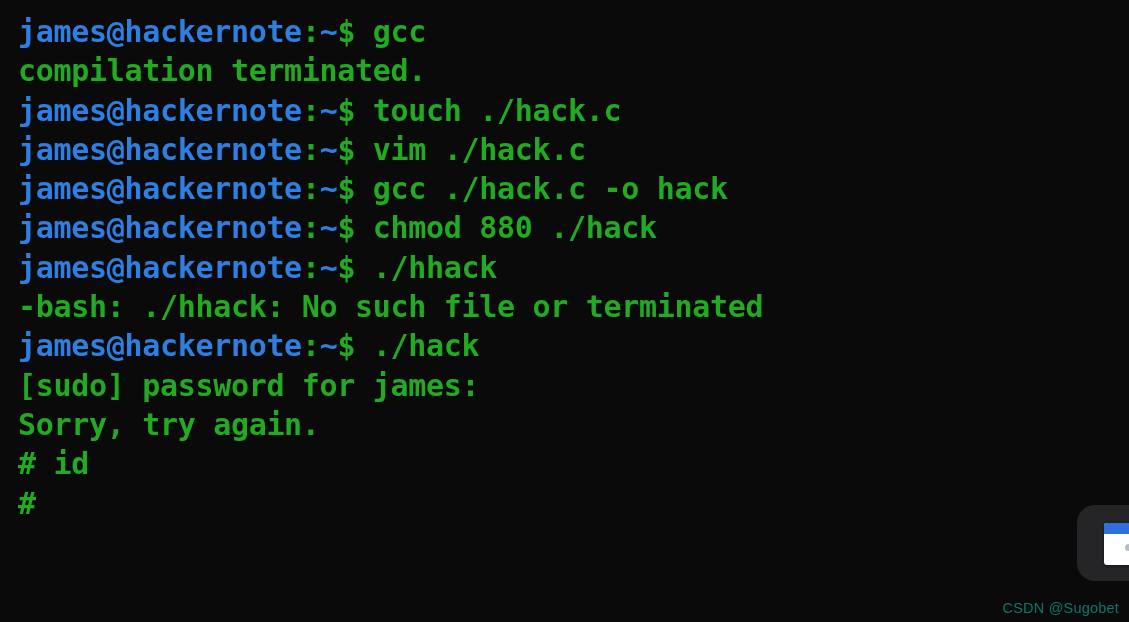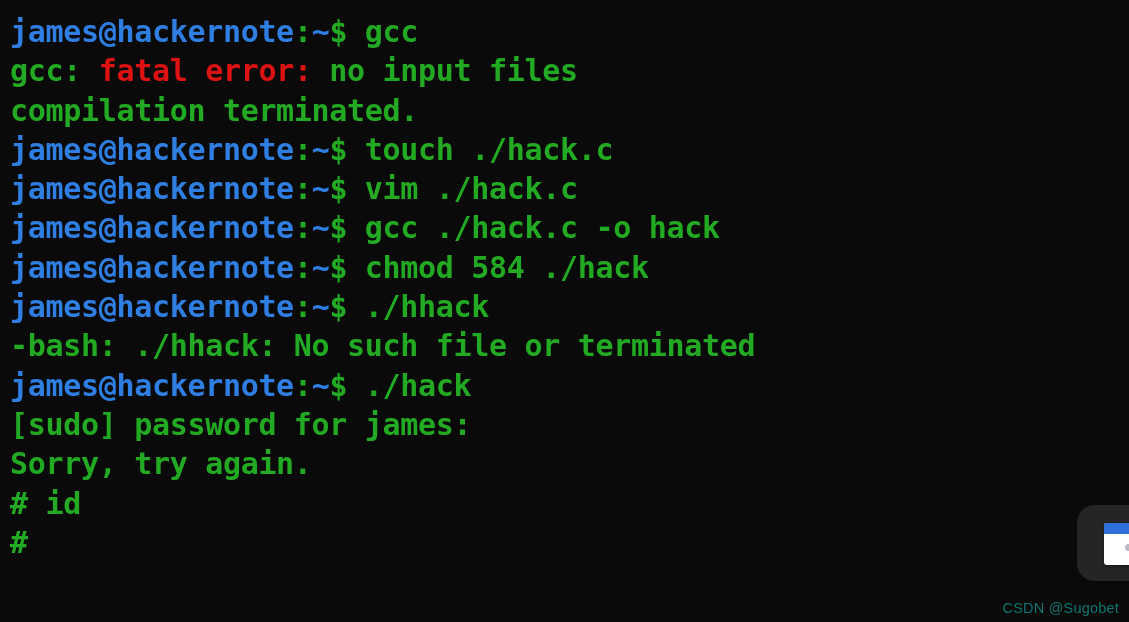--- a/index.html
+++ b/index.html
@@ -23,21 +23,21 @@
     width: 1129px;
     padding: 0;
   }
   .line {
     height: 39.3px;
     line-height: 39.3px;
     font-size: 30px;
     font-weight: bold;
     letter-spacing: -0.32px;
     white-space: pre;
-    padding-left: 10px;
+    padding-left: 18px;
     color: #22aa22;
   }
   
   .line.clipped {
     height: 12px;
     line-height: 12px;
     overflow: hidden;
     position: relative;
   }
   .seg-user   { color: #2f7fe2; }
@@ -94,26 +94,25 @@
   }
 </style>
 </head>
 <body>
 
 <div id="screen">
 
   <div id="terminal">
       <div class="line clipped"></div>
       <div class="line"><span class="seg-user">james@hackernote</span><span class="seg-punct">:</span><span class="seg-tilde">~</span><span class="seg-dollar">$</span><span class="seg-cmd"> gcc</span></div>
-      <div class="line"><span class="seg-out">gcc: </span><span class="seg-err">fatal error:</span><span class="seg-out"> no input files</span></div>
       <div class="line"><span class="seg-out">compilation terminated.</span></div>
       <div class="line"><span class="seg-user">james@hackernote</span><span class="seg-punct">:</span><span class="seg-tilde">~</span><span class="seg-dollar">$</span><span class="seg-cmd"> touch ./hack.c</span></div>
       <div class="line"><span class="seg-user">james@hackernote</span><span class="seg-punct">:</span><span class="seg-tilde">~</span><span class="seg-dollar">$</span><span class="seg-cmd"> vim ./hack.c</span></div>
       <div class="line"><span class="seg-user">james@hackernote</span><span class="seg-punct">:</span><span class="seg-tilde">~</span><span class="seg-dollar">$</span><span class="seg-cmd"> gcc ./hack.c -o hack</span></div>
-      <div class="line"><span class="seg-user">james@hackernote</span><span class="seg-punct">:</span><span class="seg-tilde">~</span><span class="seg-dollar">$</span><span class="seg-cmd"> chmod 584 ./hack</span></div>
+      <div class="line"><span class="seg-user">james@hackernote</span><span class="seg-punct">:</span><span class="seg-tilde">~</span><span class="seg-dollar">$</span><span class="seg-cmd"> chmod 880 ./hack</span></div>
       <div class="line"><span class="seg-user">james@hackernote</span><span class="seg-punct">:</span><span class="seg-tilde">~</span><span class="seg-dollar">$</span><span class="seg-cmd"> ./hhack</span></div>
       <div class="line"><span class="seg-out">-bash: ./hhack: No such file or terminated</span></div>
       <div class="line"><span class="seg-user">james@hackernote</span><span class="seg-punct">:</span><span class="seg-tilde">~</span><span class="seg-dollar">$</span><span class="seg-cmd"> ./hack</span></div>
       <div class="line"><span class="seg-out">[sudo] password for james:</span></div>
       <div class="line"><span class="seg-out">Sorry, try again.</span></div>
       <div class="line"><span class="seg-hash">#</span><span class="seg-cmd"> id</span></div>
       <div class="line"><span class="seg-hash">#</span><span class="seg-cmd"></span></div>
     </div>
 
   <div id="widget">

